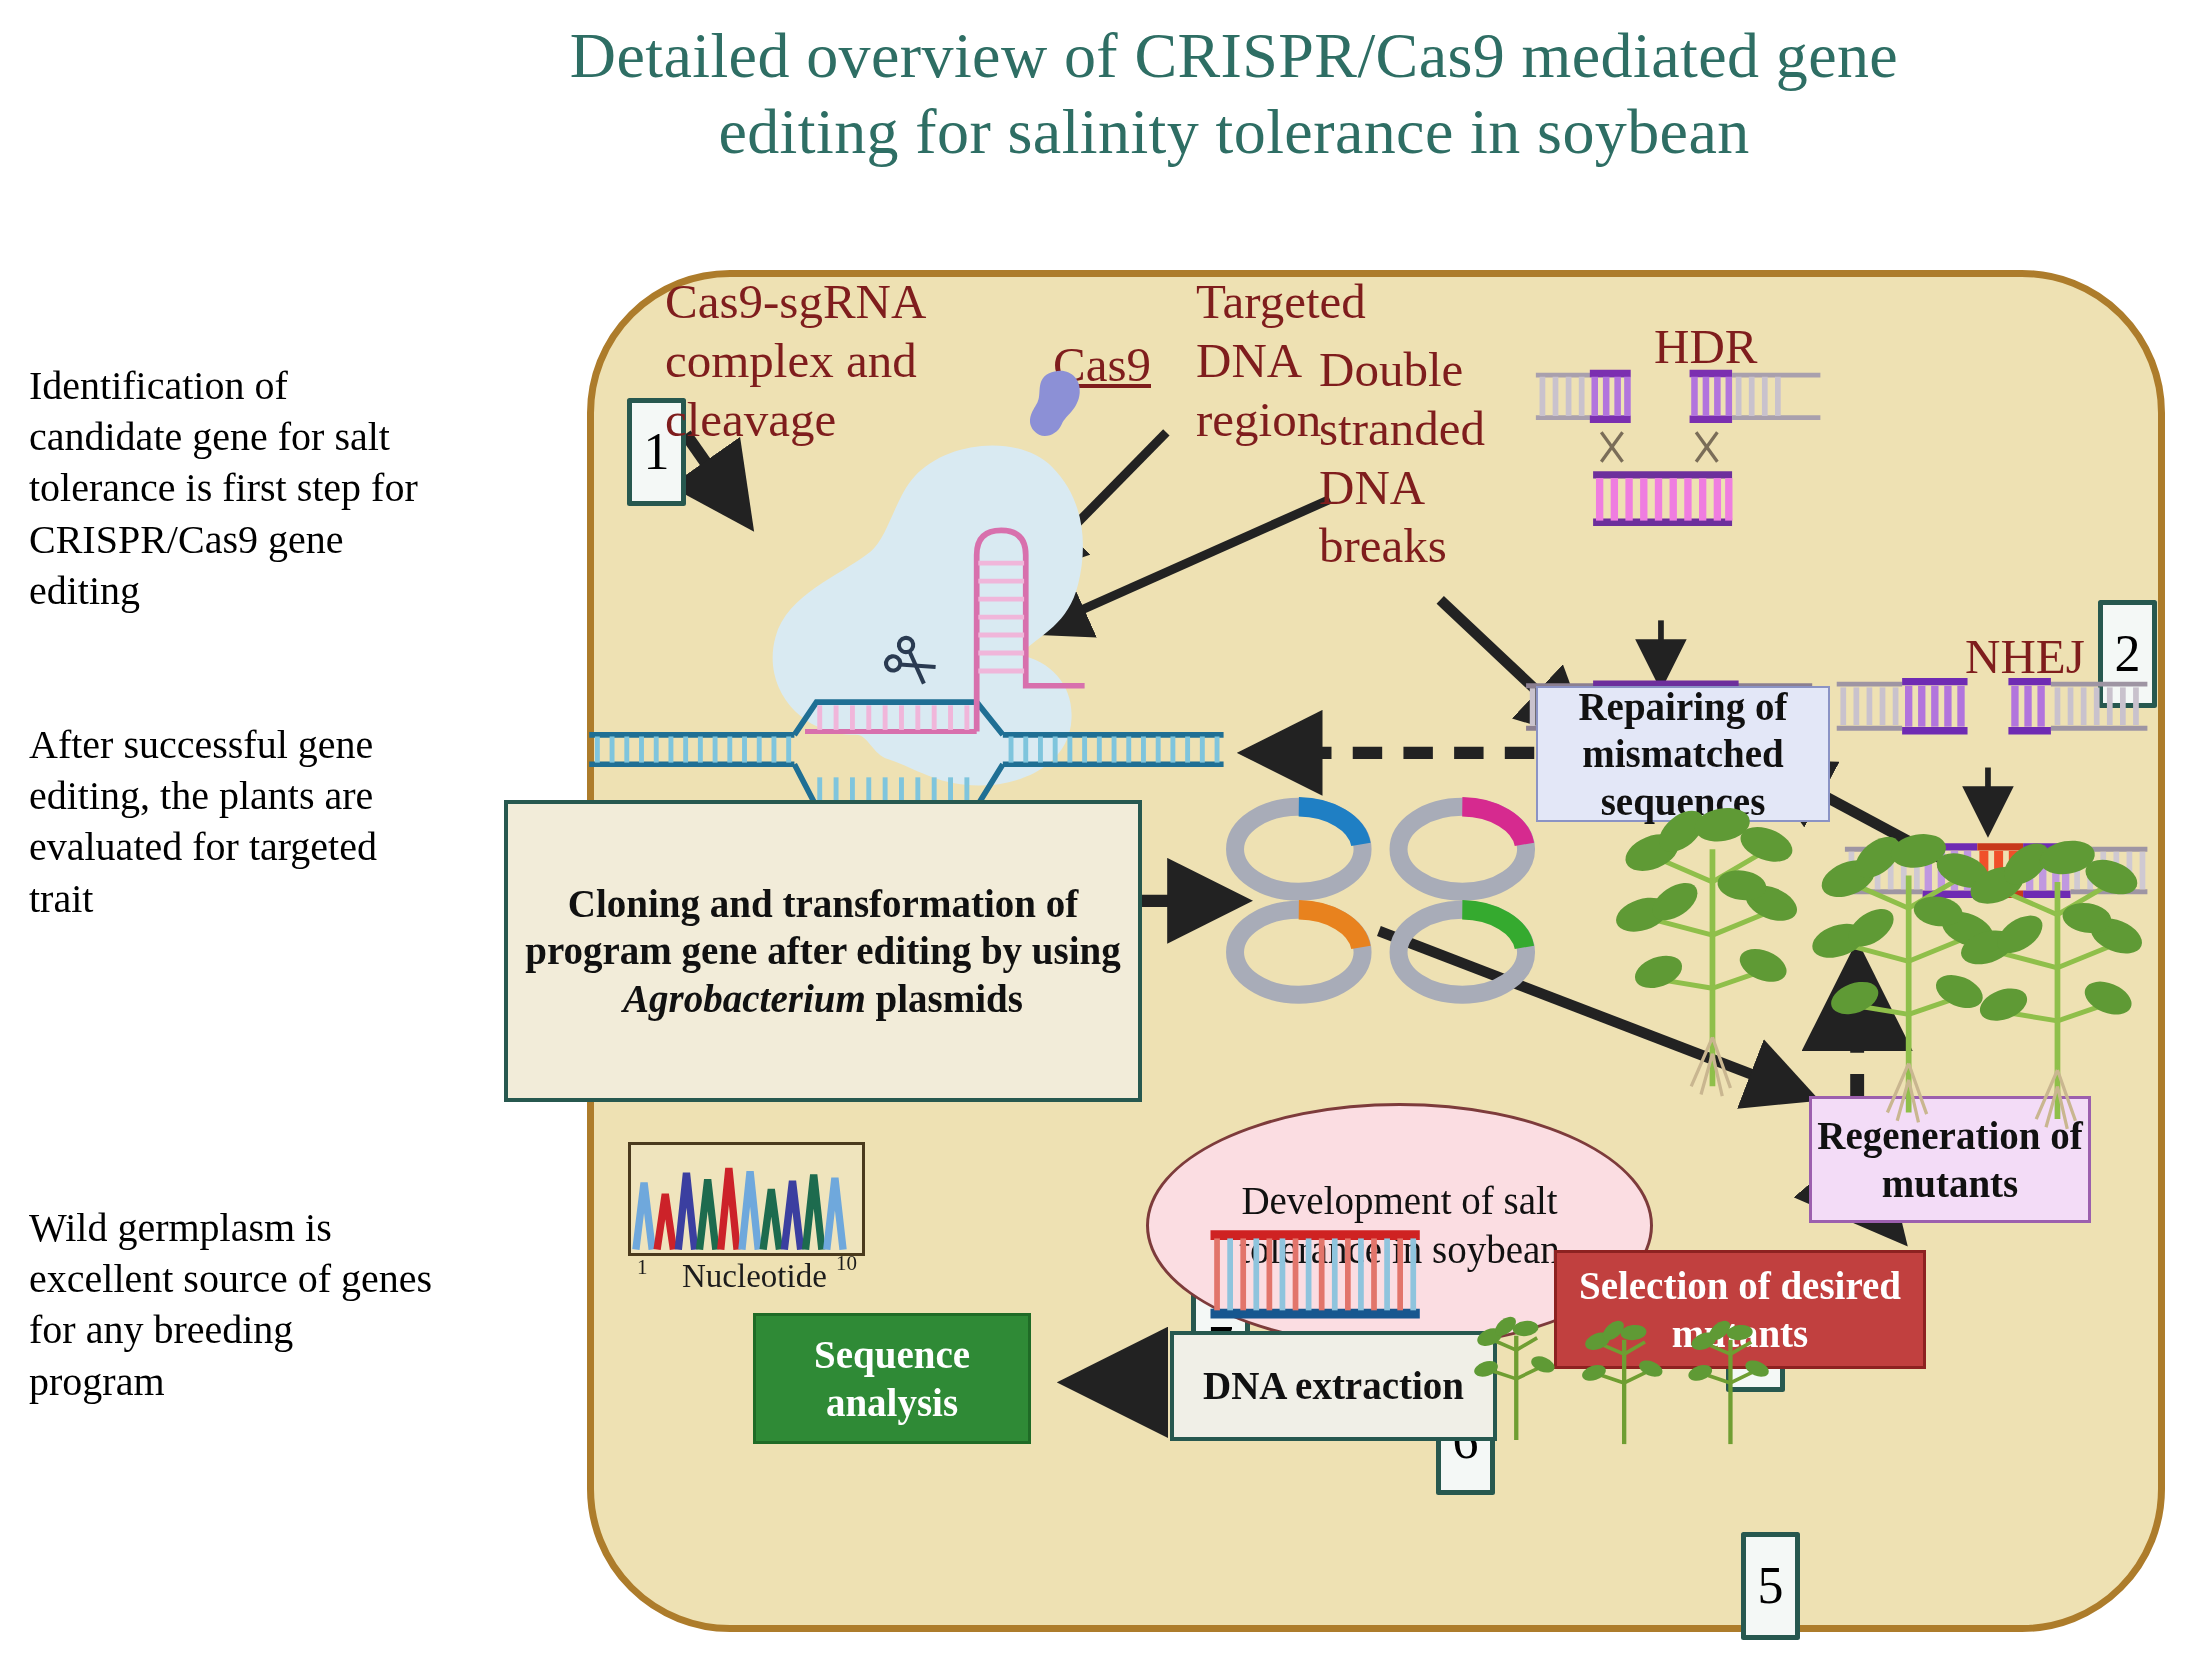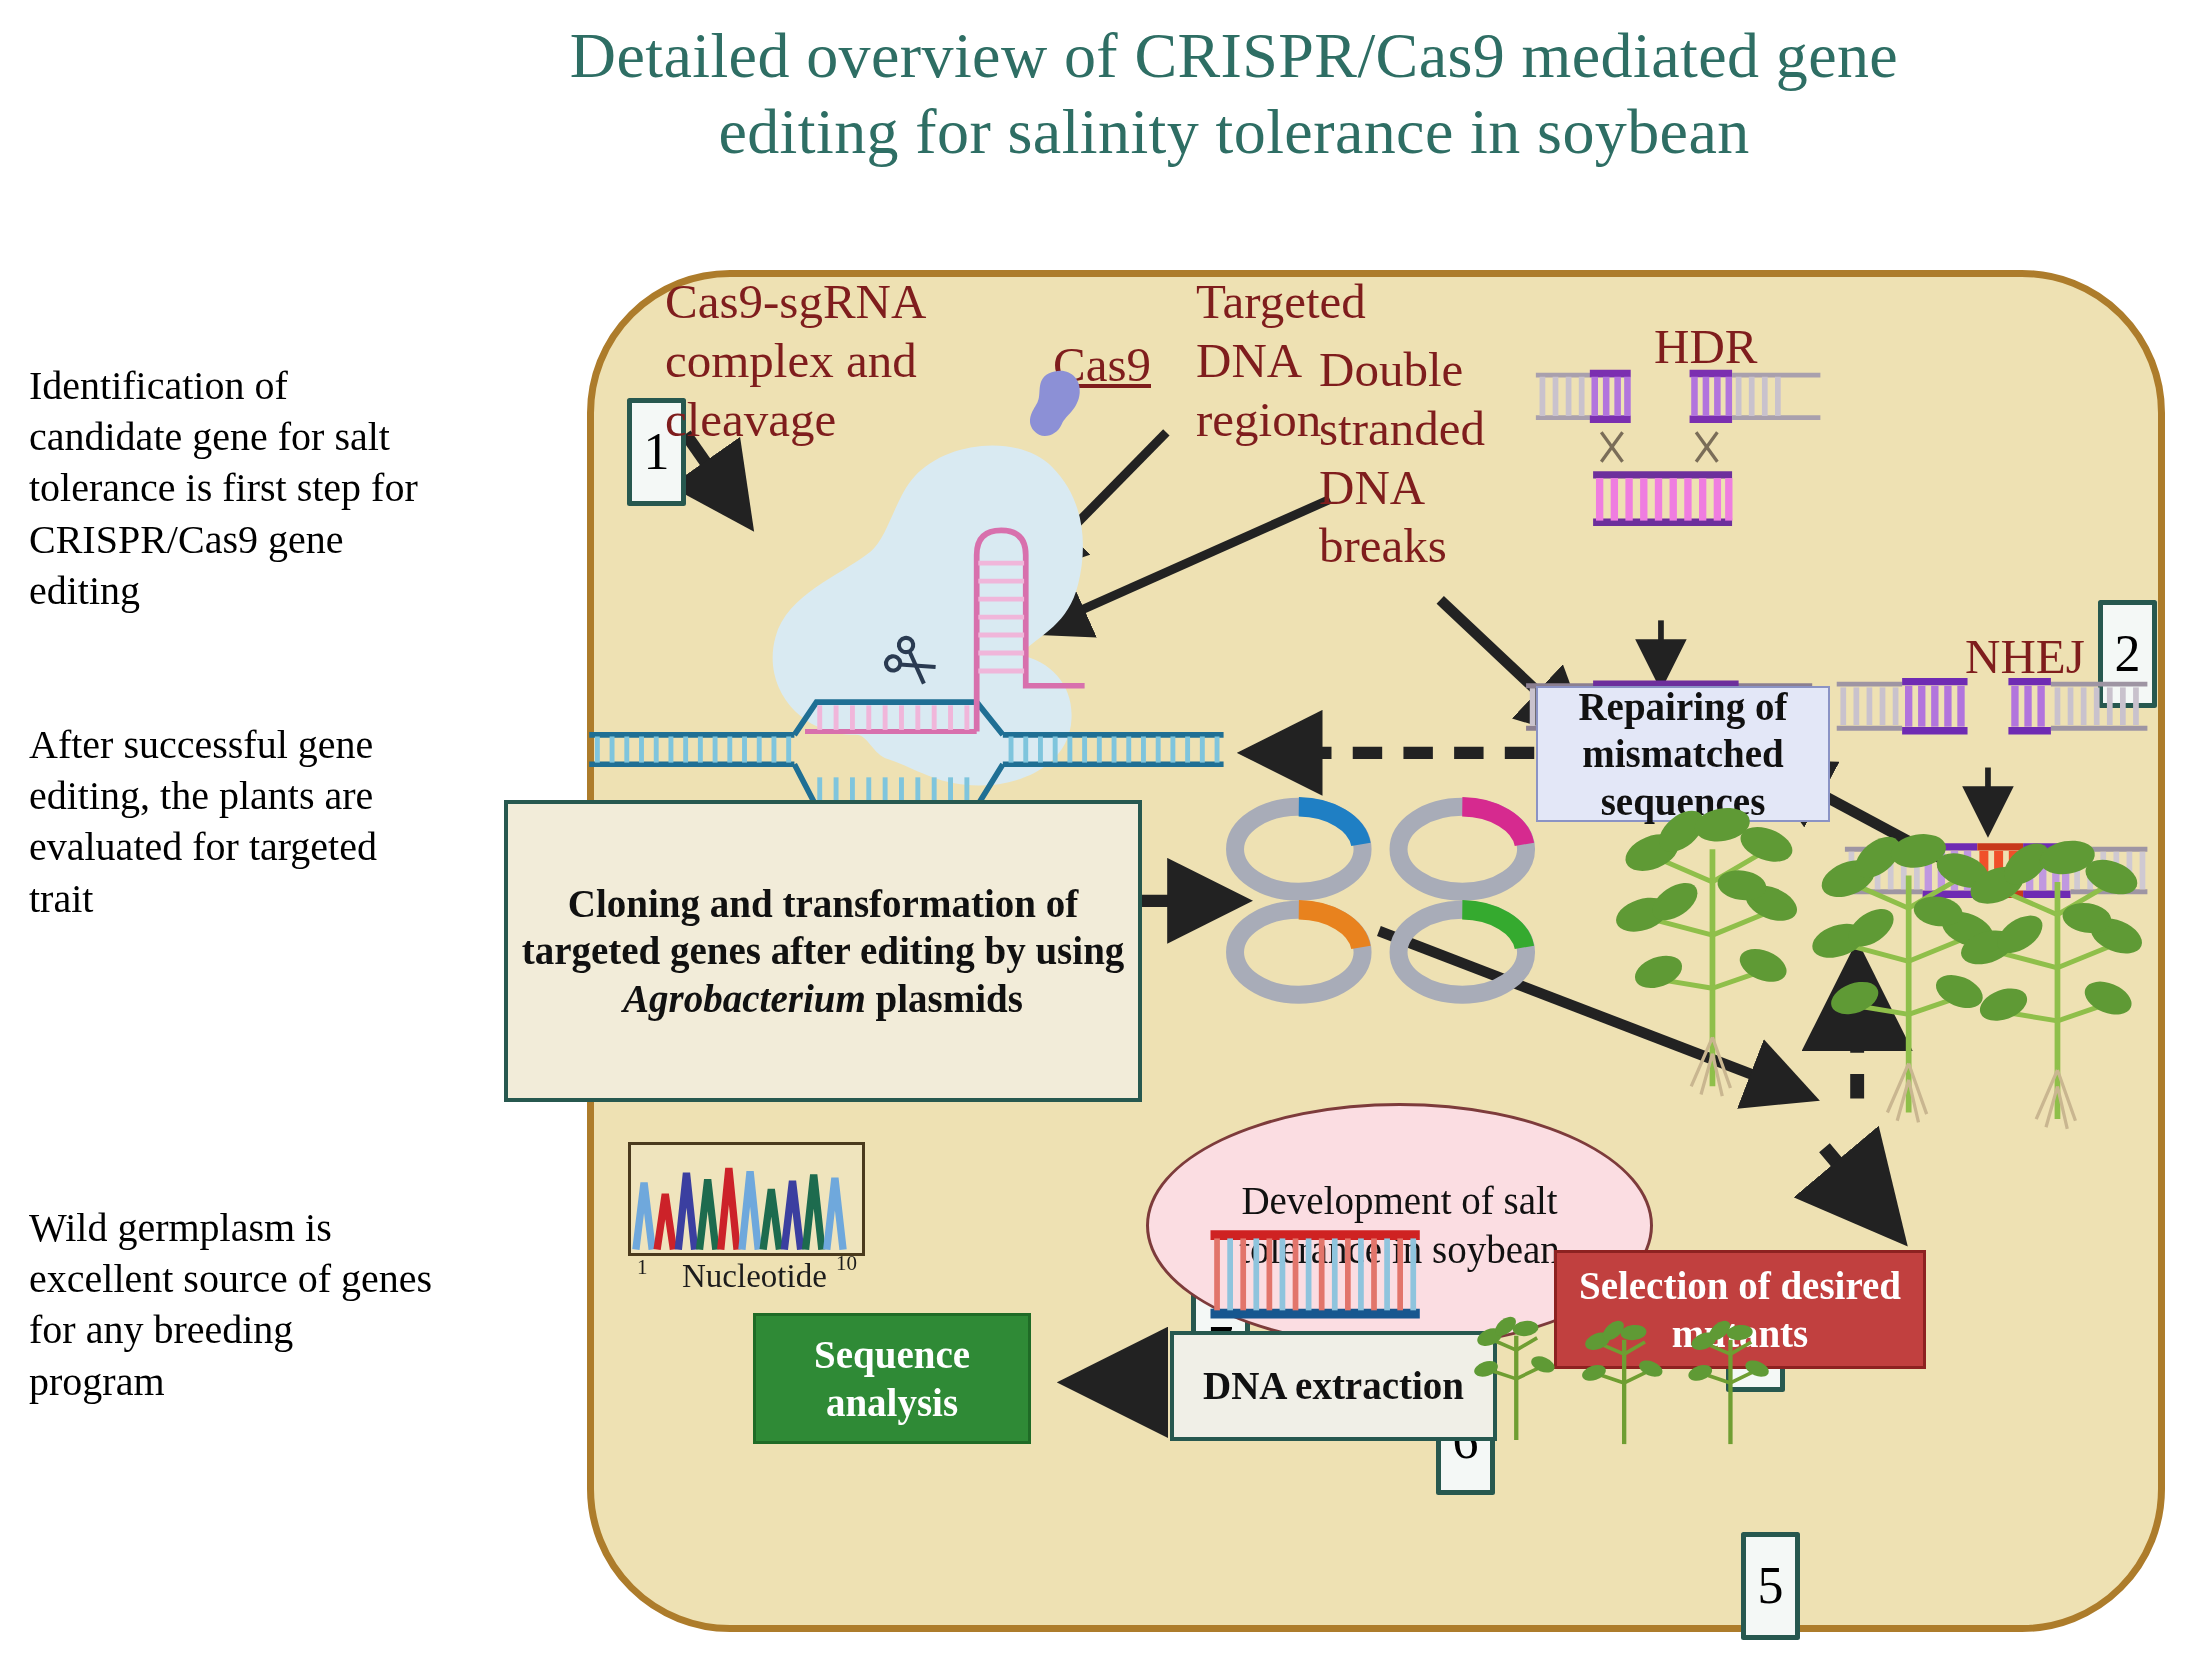--- a/index.html
+++ b/index.html
@@ -421,26 +421,27 @@
         <line x1="1878" y1="703" x2="1878" y2="749"></line>
           <line x1="1894" y1="703" x2="1894" y2="749"></line>
       </g>
     </g>
   </svg>
 
   <div class="box" id="box-repair" style="left:942px;top:409px;width:294px;height:136px;">Repairing of mismatched sequences</div>
 
   <div class="box" id="box-cloning" style="left:-90px;top:523px;width:638px;height:302px;">
     <div>
-      <span>Cloning and transformation of targeted genes after editing by using </span><span class="ital">Agrobacterium</span><span> plasmids</span>
+      <span>Cloning and transformation of program gene after editing by using </span><span class="ital">Agrobacterium</span><span> plasmids</span>
     </div>
   </div>
 
   <div id="ellipse-dev" style="left:552px;top:826px;width:507px;height:245px;padding:0 57px;box-sizing:border-box;">Development of salt tolerance in soybean</div>
 
+  <div class="box" id="box-regen2" style="left:1215px;top:819px;width:282px;height:127px;background:#f3dcf7;border:3.3px solid #9c5fae;">Regeneration of mutants</div>
 
   <div class="box" id="box-selection" style="left:960px;top:973px;width:372px;height:119px;">Selection of desired mutants</div>
 
   <div class="box" id="box-seq" style="left:159px;top:1036px;width:278px;height:131px;">Sequence analysis</div>
 
   <div class="box" id="box-dnaex" style="left:576px;top:1054px;width:327px;height:110px;">DNA extraction</div>
 
   <svg class="lay" width="1578" height="1362" viewBox="0 0 1930 1666">
     <g>
       <ellipse cx="862" cy="700" rx="78" ry="52" fill="none" stroke="#a8acb8" stroke-width="22"></ellipse>

